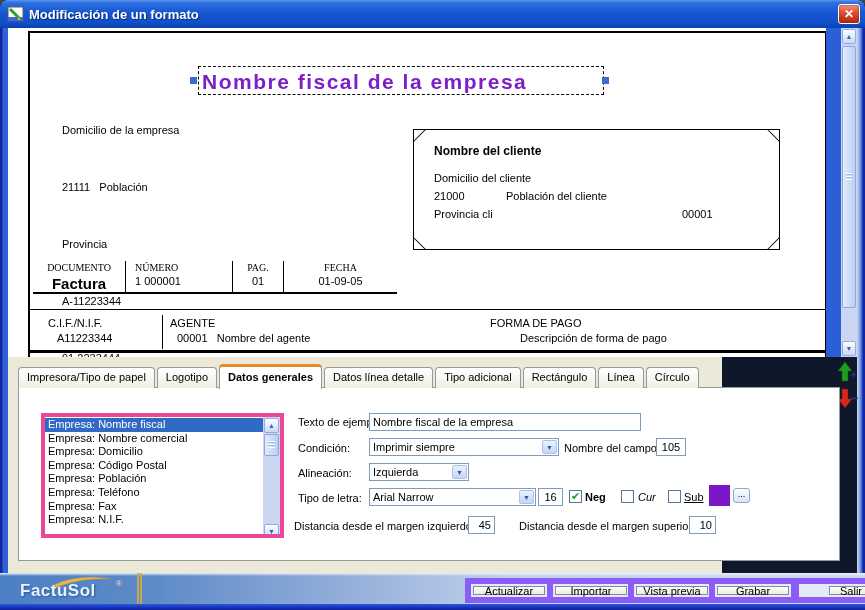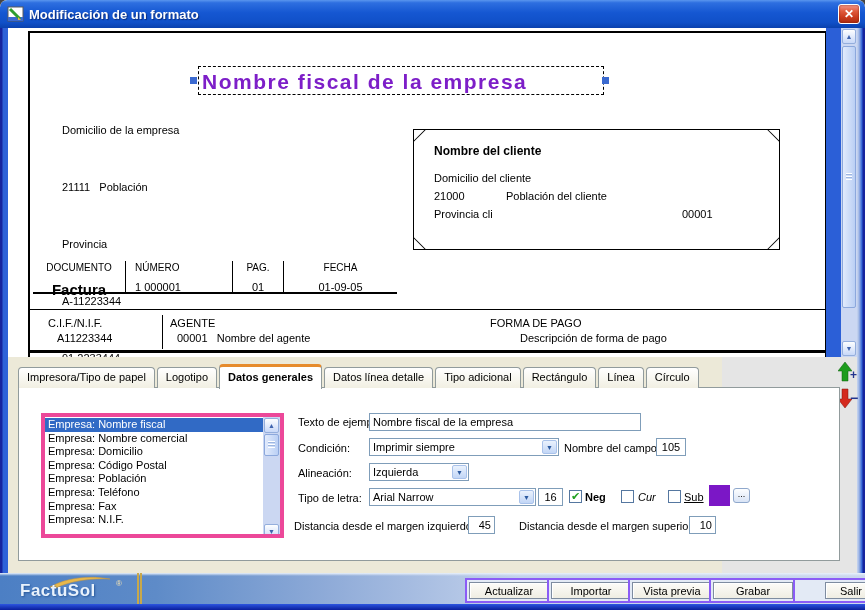--- a/index.html
+++ b/index.html
@@ -1,18 +1,18 @@
 <!DOCTYPE html>
 <html><head>
 <meta charset="utf-8">
 <style>
   * { margin:0; padding:0; box-sizing:border-box; }
   html,body { background:#444; }
   body { font-family:"Liberation Sans", sans-serif; }
-  .window { position:relative; width:865px; height:610px; background:#e5e5e5;
+  .window { position:relative; width:865px; height:610px; background:#0f172a;
             border-radius:7px 7px 0 0; overflow:hidden; }
 
   
   .titlebar { position:absolute; left:0; top:0; width:865px; height:28px;
     background:linear-gradient(180deg,#5A96EE 0%,#2E6FE0 10%,#1557D2 45%,#1050C8 80%,#0A41AE 100%);
     border-radius:7px 7px 0 0; display:flex; align-items:center; }
   .win-icon { width:17px; height:16px; margin:0 5px 0 7px; }
   .title-text { color:#fff; font-size:13px; font-weight:bold; text-shadow:1px 1px 1px #0A2C7A; }
   .close-btn { position:absolute; right:5px; top:4px; width:22px; height:20px;
     background:linear-gradient(180deg,#F5A styles 0%); background:linear-gradient(180deg,#F0988A 0%,#E05A3C 35%,#C93A1C 70%,#A82B10 100%);
@@ -65,22 +65,22 @@
   .cb-prov { position:absolute; left:20px; top:78px; }
   .cb-code { position:absolute; left:268px; top:78px; }
 
   .doc-row { position:absolute; left:3px; top:228px; width:364px; height:33px;
     border-bottom:2px solid #000; display:flex; }
   .doc-col { height:100%; padding-top:1px; text-align:center; }
   .doc-col.c1 { width:93px; border-right:1px solid #000; }
   .doc-col.c2 { width:107px; border-right:1px solid #000; text-align:left; padding-left:9px; }
   .doc-col.c3 { width:51px;  border-right:1px solid #000; }
   .doc-col.c4 { width:113px; }
-  .doc-label { font-size:10px; }
-  .doc-value { font-size:11px; margin-top:8px; }
+  .doc-label { font-size:10px;font-family:Liberation Serif, serif; }
+  .doc-value { font-size:11px; margin-top:2px; }
   .doc-col.c1 .doc-value { font-size:15px; font-weight:bold; }
 
   .cif-top-line { position:absolute; left:0; top:276px; width:795px; border-top:1px solid #000; }
   .cif-sep { position:absolute; left:132px; top:282px; width:1px; height:34px; background:#000; }
   .cif-bottom-line { position:absolute; left:0; top:317px; width:795px; border-top:3px solid #000; }
   .cif-item { position:absolute; font-size:11px; white-space:pre; }
 
   
   .lower { position:absolute; left:8px; top:357px; width:714px; height:216px; background:#ECE9D8; }
 
@@ -132,21 +132,21 @@
   .footer::before { content:""; position:absolute; left:0; top:0; width:100%; height:3px;
     background:linear-gradient(#E9F1FB,rgba(233,241,251,0)); }
   .logo { position:absolute; left:20px; top:6px; width:115px; height:22px; }
   .logo-text { position:absolute; left:0; top:2px; font-size:17px; font-weight:bold; color:#E9F2FC;
     text-shadow:1px 1px 2px #2A5A9C; letter-spacing:0.5px; }
   .logo-reg { position:absolute; left:96px; top:0; font-size:8px; color:#F4E3B2; }
   .logo-swoosh { position:absolute; left:28px; top:-5px; }
   .gold-div { position:absolute; left:137px; top:573px; width:5px; height:31px;
     border-left:2px solid #C8A84B; border-right:2px solid #C8A84B; }
   .fbtn { position:absolute; top:578px; width:88px; height:25px;
-    border:2px solid #8b5cf6; background:#E3EAF5; padding:2px; cursor:pointer; }
+    border:6px solid #8b5cf6; background:#E3EAF5; padding:2px; cursor:pointer; }
   .fbtn .inner { width:100%; height:100%; background:linear-gradient(#FDFCF9,#EFEDE2);
     border:1px solid #7E8CA0; box-shadow:inset 1px 1px 0 #fff; font-size:11px;
     display:flex; align-items:center; justify-content:center; }
 </style>
 </head>
 <body>
 
 <div class="window">
 
   <div class="titlebar">

